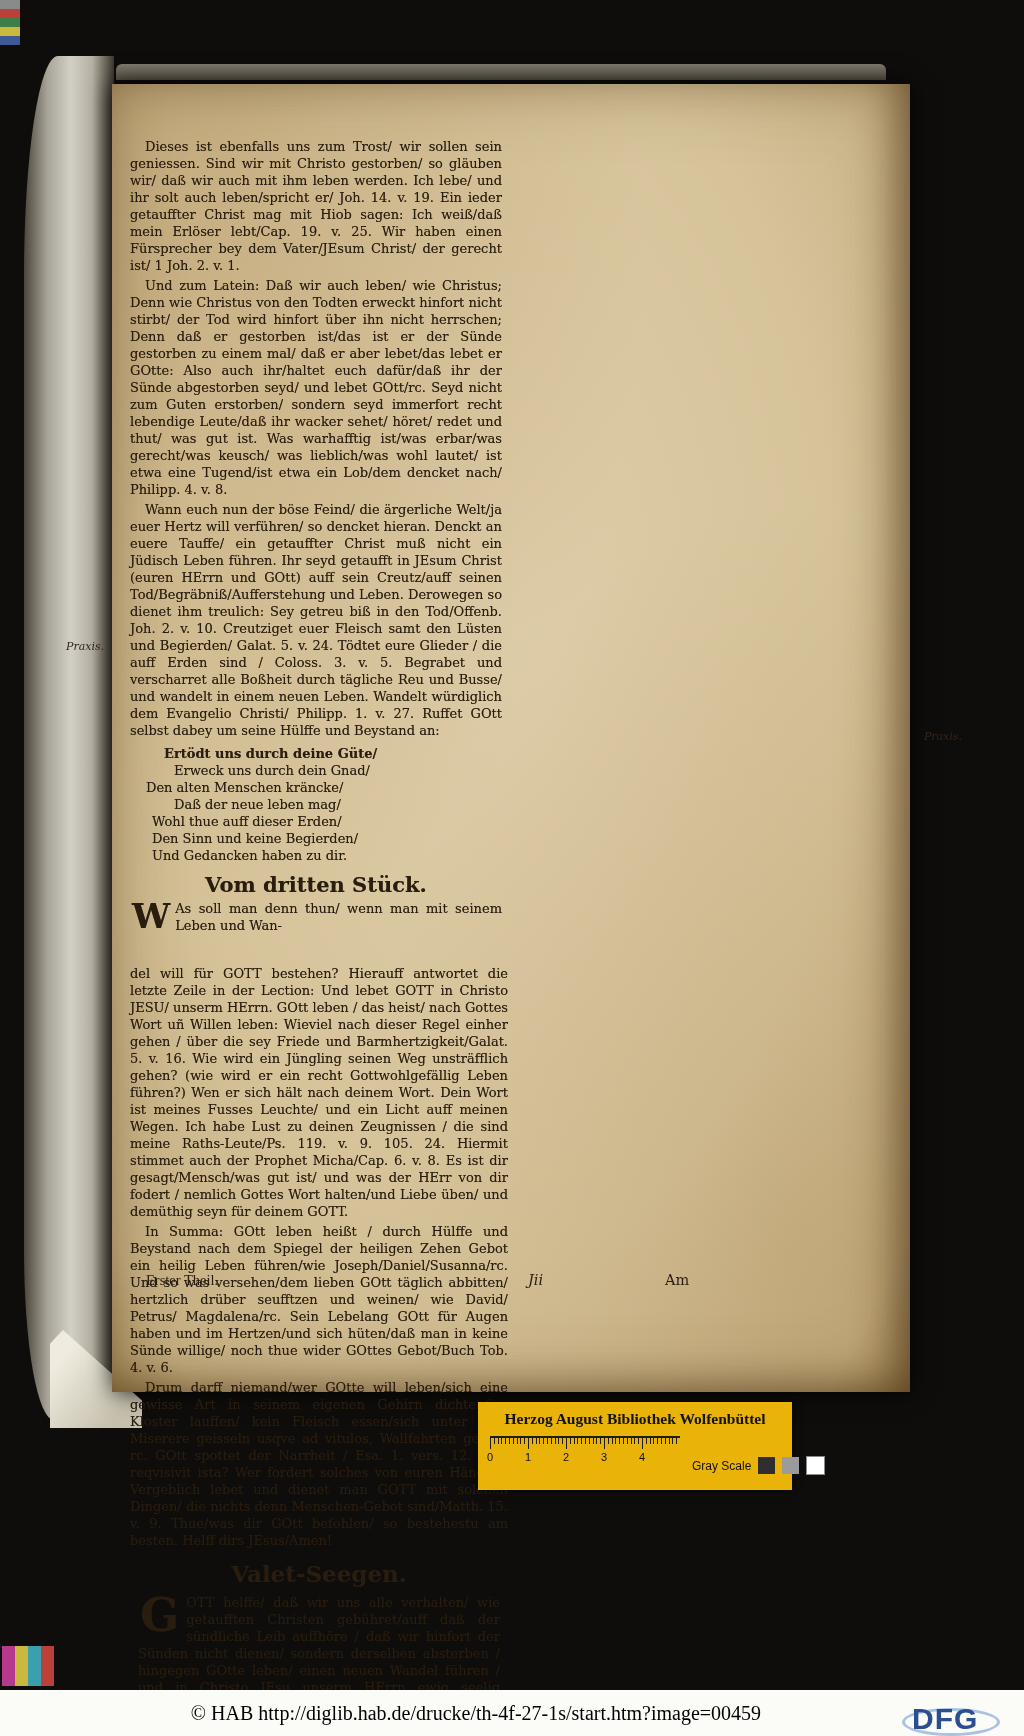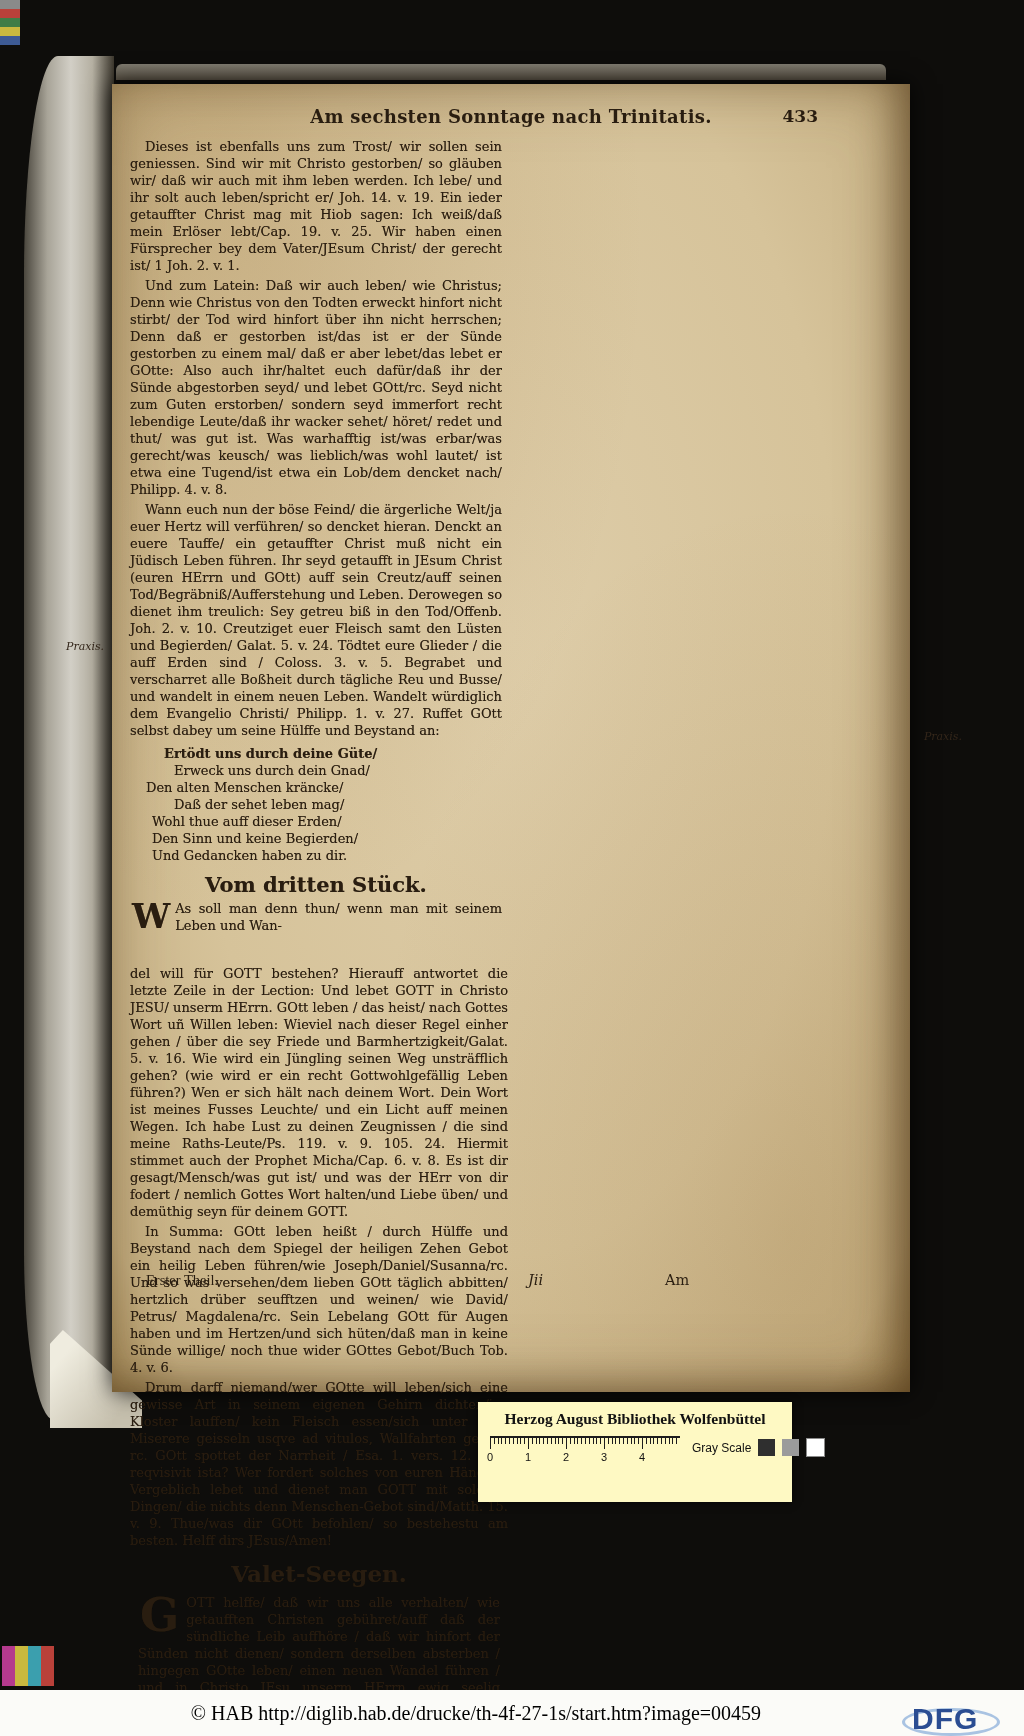--- a/index.html
+++ b/index.html
@@ -76,39 +76,39 @@
   .dropcap.g{font-size:46px;line-height:40px;padding-right:7px;}
   .valet-body{padding:0 8px;}
   .amen{text-align:right;margin-top:3px;font-size:14px;}
   .paper-footer{position:absolute;top:1188px;left:0;width:100%;font-size:14.5px;}
   .paper-footer .pf{position:absolute;white-space:nowrap;}
   .pf.pf-left{left:34px;font-family:Liberation Serif, serif;}
   .pf.pf-center{left:416px;font-style:italic;}
   .pf.pf-right{left:553px;}
   
   .hab-label{
-    position:absolute;left:478px;top:1402px;width:314px;height:100px;
-    background:#fef9c3;box-sizing:border-box;padding:8px 12px 4px;
+    position:absolute;left:478px;top:1402px;width:314px;height:88px;
+    background:#eab308;box-sizing:border-box;padding:8px 12px 4px;
     box-shadow:0 0 8px rgba(0,0,0,.7);
     font-family:"Liberation Serif", serif;color:#121212;
   }
   .hab-title{font-weight:bold;font-size:15.5px;text-align:center;white-space:nowrap;}
   .hab-row{display:flex;align-items:flex-start;margin-top:8px;}
   .ruler-wrap{display:flex;flex-direction:column;}
   .ruler{
     width:190px;height:11px;border-top:2px solid #1d1d1d;
     background:
       repeating-linear-gradient(90deg,#1d1d1d 0 1px,transparent 1px 38px),
       repeating-linear-gradient(90deg,#1d1d1d 0 1px,transparent 1px 3.8px);
     background-size:100% 11px,100% 6px;
     background-repeat:no-repeat;
   }
   .ruler-numbers{display:flex;margin-top:2px;font-family:"Liberation Sans",sans-serif;font-size:11px;}
   .ruler-numbers span{width:38px;display:inline-block;transform:translateX(-3px);}
-  .grayscale{display:flex;align-items:center;gap:7px;margin-left:12px;margin-top:2px;justify-content:space-between;}
+  .grayscale{display:flex;align-items:center;gap:7px;margin-left:12px;margin-top:20px;justify-content:space-between;}
   .gs-label{font-family:"Liberation Sans",sans-serif;font-size:12px;white-space:nowrap;}
   .gs-sw{width:17px;height:17px;display:inline-block;}
   .gs-sw.dark{background:#2f2f2f;}
   .gs-sw.mid{background:#9b9b9b;}
   .gs-sw.light{background:#ffffff;border:1px solid #8a8a8a;}
   
   .bottom-bar{
     position:absolute;left:0;bottom:0;width:1024px;height:46px;
     background:#fbfbf8;display:flex;align-items:center;
   }
@@ -137,39 +137,35 @@
   <div style="background:#c9b93f"></div>
   <div style="background:#3d5a94"></div>
 </div>
 
 <div class="book-edge"></div>
 <div class="top-edge"></div>
 <div class="page-corner"></div>
 
 <div class="paper">
 
-  <div class="page-header">
-    <span class="title">Am sechsten Sonntage nach Trinitatis.</span>
-    <span class="pnum">433</span>
-  </div>
 
   <div class="margin-note mn-left">Praxis.</div>
   <div class="margin-note mn-right">Praxis.</div>
 
   <div class="columns">
 
     <div class="col left">
       <p>Dieses ist ebenfalls uns zum Trost/ wir sollen sein geniessen. Sind wir mit Christo gestorben/ so gläuben wir/ daß wir auch mit ihm leben werden. Ich lebe/ und ihr solt auch leben/spricht er/ Joh. 14. v. 19. Ein ieder getauffter Christ mag mit Hiob sagen: Ich weiß/daß mein Erlöser lebt/Cap. 19. v. 25. Wir haben einen Fürsprecher bey dem Vater/JEsum Christ/ der gerecht ist/ 1 Joh. 2. v. 1.</p>
       <p>Und zum Latein: Daß wir auch leben/ wie Christus; Denn wie Christus von den Todten erweckt hinfort nicht stirbt/ der Tod wird hinfort über ihn nicht herrschen; Denn daß er gestorben ist/das ist er der Sünde gestorben zu einem mal/ daß er aber lebet/das lebet er GOtte: Also auch ihr/haltet euch dafür/daß ihr der Sünde abgestorben seyd/ und lebet GOtt/rc. Seyd nicht zum Guten erstorben/ sondern seyd immerfort recht lebendige Leute/daß ihr wacker sehet/ höret/ redet und thut/ was gut ist. Was warhafftig ist/was erbar/was gerecht/was keusch/ was lieblich/was wohl lautet/ ist etwa eine Tugend/ist etwa ein Lob/dem dencket nach/ Philipp. 4. v. 8.</p>
       <p>Wann euch nun der böse Feind/ die ärgerliche Welt/ja euer Hertz will verführen/ so dencket hieran. Denckt an euere Tauffe/ ein getauffter Christ muß nicht ein Jüdisch Leben führen. Ihr seyd getaufft in JEsum Christ (euren HErrn und GOtt) auff sein Creutz/auff seinen Tod/Begräbniß/Aufferstehung und Leben. Derowegen so dienet ihm treulich: Sey getreu biß in den Tod/Offenb. Joh. 2. v. 10. Creutziget euer Fleisch samt den Lüsten und Begierden/ Galat. 5. v. 24. Tödtet eure Glieder / die auff Erden sind / Coloss. 3. v. 5. Begrabet und verscharret alle Boßheit durch tägliche Reu und Busse/ und wandelt in einem neuen Leben. Wandelt würdiglich dem Evangelio Christi/ Philipp. 1. v. 27. Ruffet GOtt selbst dabey um seine Hülffe und Beystand an:</p>
       <div class="hymn">
         <div>Ertödt uns durch deine Güte/</div>
         <div>Erweck uns durch dein Gnad/</div>
         <div>Den alten Menschen kräncke/</div>
-        <div>Daß der sehet leben mag/</div>
+        <div>Daß der neue leben mag/</div>
         <div>Wohl thue auff dieser Erden/</div>
         <div>Den Sinn und keine Begierden/</div>
         <div>Und Gedancken haben zu dir.</div>
       </div>
       <div class="section-heading">Vom dritten Stück.</div>
       <p class="dropcap-p">
         <span class="dropcap w">W</span><span>As soll man denn thun/ wenn man mit seinem Leben und Wan-</span>
       </p>
     </div>
 

